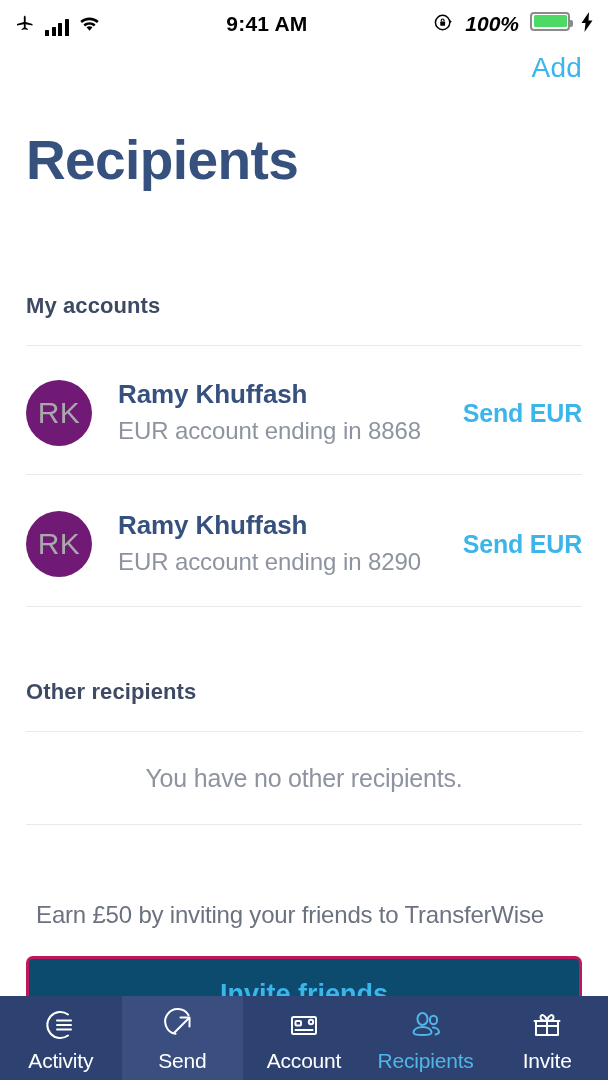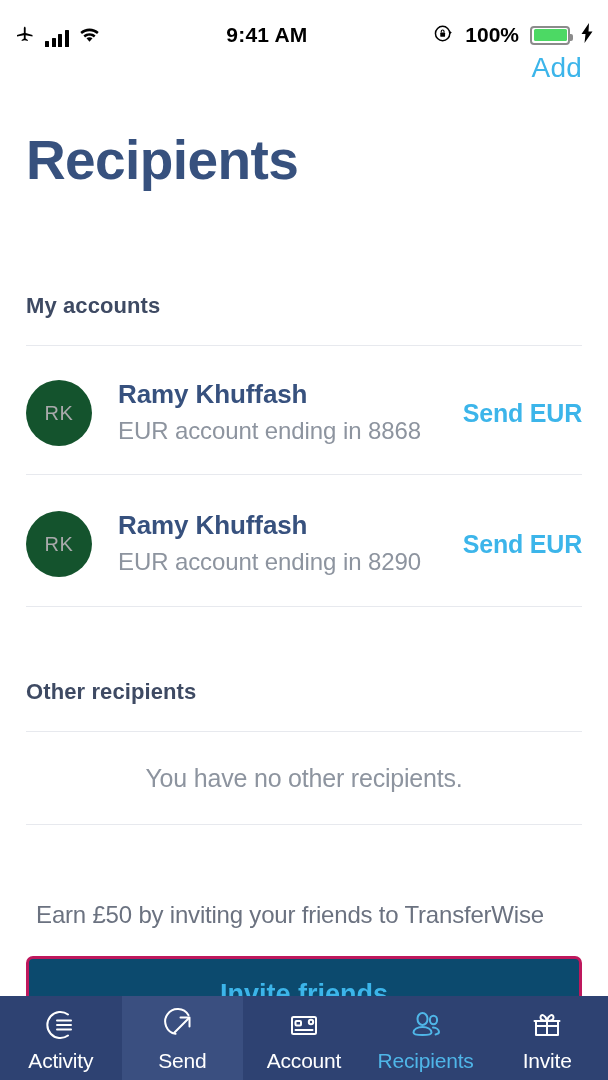--- a/index.html
+++ b/index.html
@@ -6,27 +6,27 @@
   html, body {
     width:608px; height:1080px;
     background:#ffffff;
     font-family:"Liberation Sans", sans-serif;
     overflow:hidden;
   }
   .phone { position:relative; width:608px; height:1080px; background:#fff; overflow:hidden; }
 
   
   .statusbar {
-    position:absolute; top:16px; left:0; width:608px; height:38px;
+    position:absolute; top:5px; left:0; width:608px; height:38px;
     display:flex; align-items:center; padding:6px 14px;
     color:#000;
   }
   .sb-left { display:flex; align-items:flex-end; gap:9px; flex:0 0 auto; }
   .sb-center { flex:1 1 auto; text-align:center; font-size:21px; font-weight:bold; letter-spacing:.2px; }
-  .sb-right { display:flex; align-items:center; gap:11px; flex:0 0 auto; }
+  .sb-right { display:flex; align-items:flex-start; gap:11px; flex:0 0 auto;font-style:italic; }
   .sb-pct { font-size:21px; font-weight:bold; }
   .bars { display:flex; align-items:flex-end; gap:2.5px; height:17px; }
   .bars i { display:block; width:4px; background:#000; border-radius:.5px; }
   .bars i:nth-child(1){height:6px}
   .bars i:nth-child(2){height:9px}
   .bars i:nth-child(3){height:13px}
   .bars i:nth-child(4){height:17px}
   .battery {
     width:40px; height:19px; border:2px solid #8b8b8b; border-radius:4px;
     padding:1.5px; position:relative;
@@ -54,23 +54,23 @@
     position:absolute; left:26px;
     font-size:22px; font-weight:bold; color:#3e4a63; letter-spacing:.1px;
   }
   .divider {
     position:absolute; left:26px; width:556px; height:1px; background:#e7e9ee;
   }
 
   
   .row { position:absolute; left:26px; width:556px; height:100px; display:flex; align-items:center; }
   .avatar {
-    width:66px; height:66px; border-radius:50%; background:#14532d;
+    width:66px; height:66px; border-radius:50%; background:#701a75;
     display:flex; align-items:center; justify-content:center;
-    color:#a9a9ab; font-size:20px; letter-spacing:.5px; flex:0 0 auto;
+    color:#a9a9ab; font-size:30px; letter-spacing:.5px; flex:0 0 auto;
   }
   .row-text { margin-left:26px; flex:1 1 auto; min-width:0; }
   .row-name { font-size:26px; font-weight:bold; color:#37517e; line-height:1.25; letter-spacing:-.1px; }
   .row-sub { font-size:24px; color:#8d949f; line-height:1.4; margin-top:3px; letter-spacing:-.1px; }
   .row-action {
     flex:0 0 auto; font-size:25px; color:#3cb5ea; font-weight:bold; letter-spacing:-.2px;
     background:none; border:none; cursor:pointer; font-family:"Liberation Sans", sans-serif;margin-left:32px;
   }
 
   .empty-msg {

